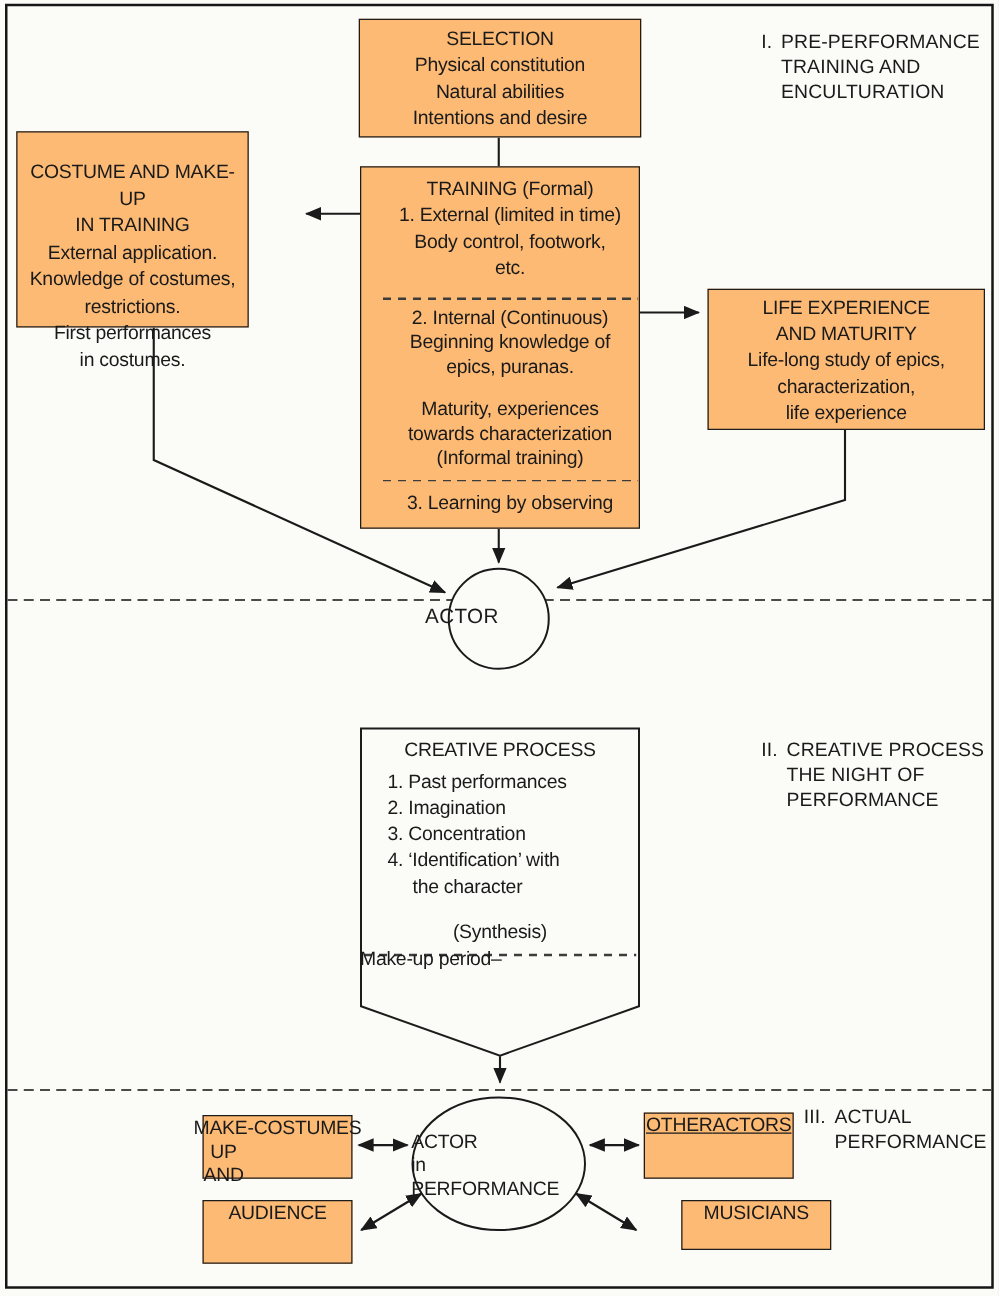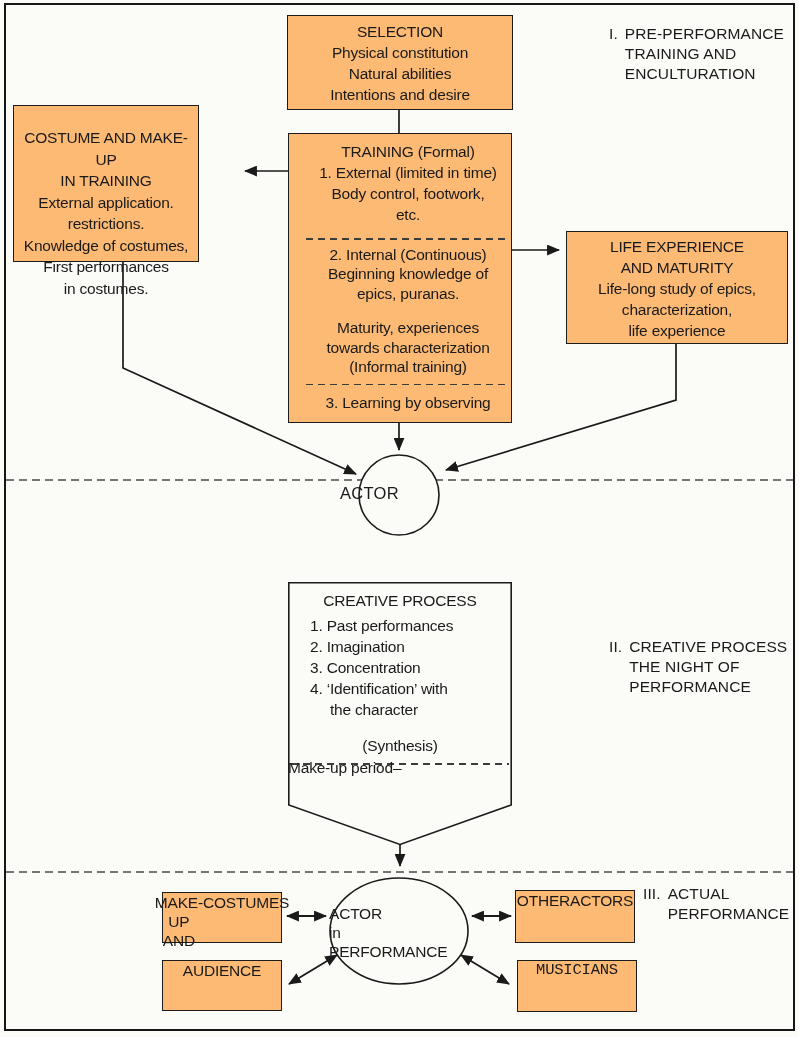--- a/index.html
+++ b/index.html
@@ -39,25 +39,25 @@
   .c-cont  { padding-left:20px; }
   .c-syn   { position:absolute; top:155px; width:100%; text-align:center; }
   .c-div   { position:absolute; top:181px; left:2px; right:2px; }
   .c-foot  { position:absolute; top:176px; width:100%; text-align:left; line-height:20px; }
 
   .ellipse-label { left:329px; top:904px; width:140px; line-height:19px; }
 
   .b-small { display:flex; flex-direction:row; justify-content:center; line-height:19px; }
   .b-makeup    { left:162px; top:892px; width:120px; height:51px; }
   .b-audience  { left:162px; top:960px; width:120px; height:51px; }
-  .b-othact    { left:515px; top:890px; width:120px; height:53px; }
-  .b-musicians { left:517px; top:960px; width:120px; height:52px;font-family:Liberation Mono, monospace; }
+  .b-othact    { left:515px; top:890px; width:120px; height:53px;text-decoration:underline; }
+  .b-musicians { left:545px; top:960px; width:120px; height:40px; }
 
   .hdr-1 { left:609px; top:24px; }
-  .hdr-2 { left:609px; top:591px;margin-top:46px; }
+  .hdr-2 { left:609px; top:591px; }
   .hdr-3 { left:643px; top:884px; }
 </style>
 </head>
 <body>
 
 <div class="canvas">
   <div class="frame"></div>
 
   <svg class="connectors" width="799" height="1037" viewBox="0 0 799 1037">
     <defs>
@@ -116,22 +116,22 @@
     <div>SELECTION</div>
     <div>Physical constitution</div>
     <div>Natural abilities</div>
     <div>Intentions and desire</div>
   </div>
 
   <div class="box b-costume">
     <div>COSTUME AND MAKE-UP</div>
     <div>IN TRAINING</div>
     <div>External application.</div>
+    <div>Knowledge of costumes,</div>
     <div>restrictions.</div>
-    <div>Knowledge of costumes,</div>
     <div>First performances</div>
     <div>in costumes.</div>
   </div>
 
   <div class="box b-training">
     <div class="t1">
       <div>TRAINING (Formal)</div>
       <div>1. External (limited in time)</div>
       <div>Body control, footwork,</div>
       <div>etc.</div>

